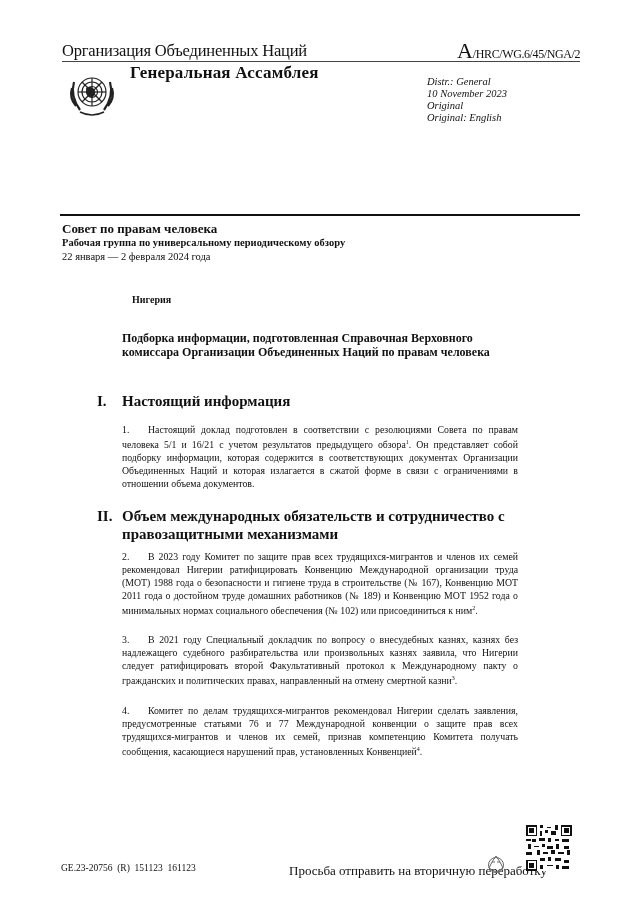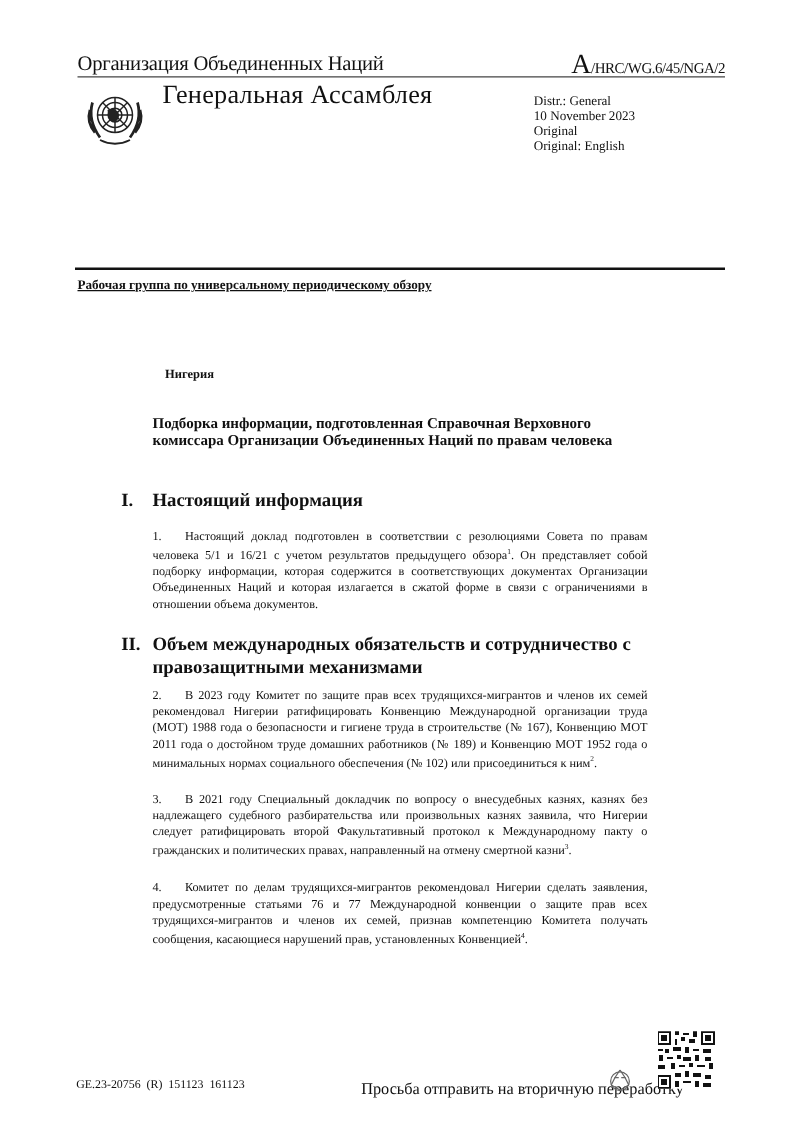--- a/index.html
+++ b/index.html
@@ -3,26 +3,26 @@
 <meta charset="utf-8">
 <style>
   html, body { margin:0; padding:0; background:#ffffff; }
   body { width:640px; height:905px; position:relative; overflow:hidden; color:#111; font-family:"Liberation Serif","DejaVu Serif",serif; }
   .abs { position:absolute; }
   .org { left:62px; top:41px; font-size:16.5px; letter-spacing:-0.2px; }
   .symbol { right:60px; top:38px; font-size:12px; letter-spacing:-0.4px;margin-left:40px; }
   .symbol .big { font-size:22px; letter-spacing:0; }
   .hr1 { left:62px; top:61px; width:518px; height:1px; background:#444; }
   .logo { left:66px; top:68px; width:52px; height:52px; }
-  .ga-title { left:130px; top:63px; font-size:21px; font-weight:normal; letter-spacing:0.2px; }
-  .distr { left:427px; top:76px; font-size:10.5px; line-height:12px; }
+  .ga-title { left:130px; top:63px; font-size:17px; font-weight:bold; letter-spacing:0.2px; }
+  .distr { left:427px; top:76px; font-size:10.5px; line-height:12px;font-style:italic; }
   .hr2 { left:60px; top:214px; width:520px; height:2px; background:#111; }
   .council { left:62px; top:222px; font-size:12.5px; line-height:14px; }
   .council .b1 { font-weight:bold; font-size:13px; }
-  .council .b2 { font-weight:bold; font-size:10.5px;text-decoration:underline; }
+  .council .b2 { font-weight:bold; font-size:10.5px; }
   .council .b3 { font-weight:bold; font-size:10.5px; }
   .council .r4 { font-size:10.5px; }
   .country { left:132px; top:294px; font-size:10px; font-weight:bold; }
   .subtitle { left:122px; top:331px; width:400px; font-size:12px; font-weight:bold; line-height:14px; }
   .sec { font-size:15px; font-weight:bold; line-height:18px; }
   .sec-num { left:97px; }
   .sec-title { left:122px; width:400px; }
   .para { left:122px; width:396px; font-size:9.8px; line-height:13px; text-align:justify; }
   .para .num { display:inline-block; width:26px; }
   sup { font-size:6px; }
@@ -56,21 +56,23 @@
 <div class="abs ga-title">Генеральная Ассамблея</div>
 <div class="abs distr">
   <div>Distr.: General</div>
   <div>10 November 2023</div>
   <div>Original</div>
   <div>Original: English</div>
 </div>
 
 <div class="abs hr2"></div>
 <div class="abs council">
+  <div class="b1">Совет по правам человека</div>
   <div class="b2">Рабочая группа по универсальному периодическому обзору</div>
+  <div class="r4">22 января — 2 февраля 2024 года</div>
 </div>
 
 <div class="abs country">Нигерия</div>
 <div class="abs subtitle">Подборка информации, подготовленная Справочная Верховного комиссара Организации Объединенных Наций по правам человека</div>
 
 <div class="abs sec sec-num" style="top:392px;">I.</div>
 <div class="abs sec sec-title" style="top:392px;">Настоящий информация</div>
 <div class="abs para" style="top:423px;"><span class="num">1.</span><span>Настоящий доклад подготовлен в соответствии с резолюциями Совета по правам человека 5/1 и 16/21 с учетом результатов предыдущего обзора</span><sup>1</sup><span>. Он представляет собой подборку информации, которая содержится в соответствующих документах Организации Объединенных Наций и которая излагается в сжатой форме в связи с ограничениями в отношении объема документов.</span></div>
 
 <div class="abs sec sec-num" style="top:507px;">II.</div>

